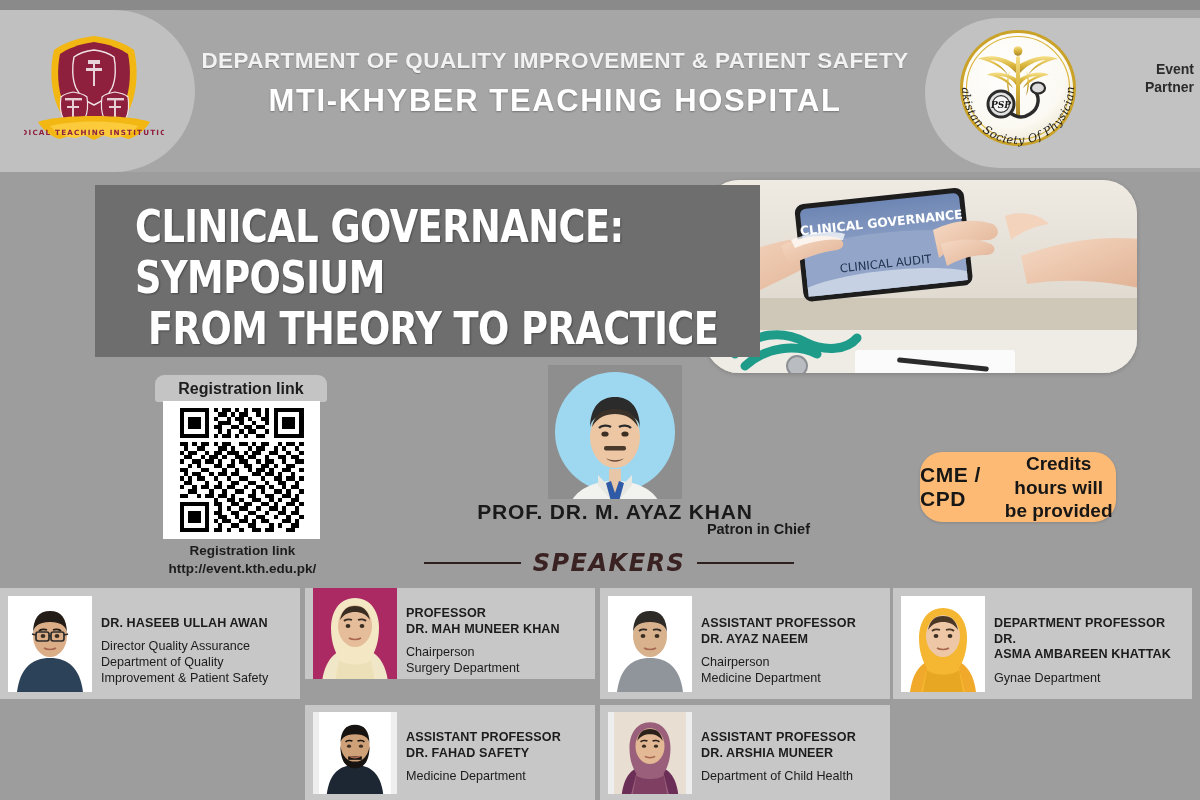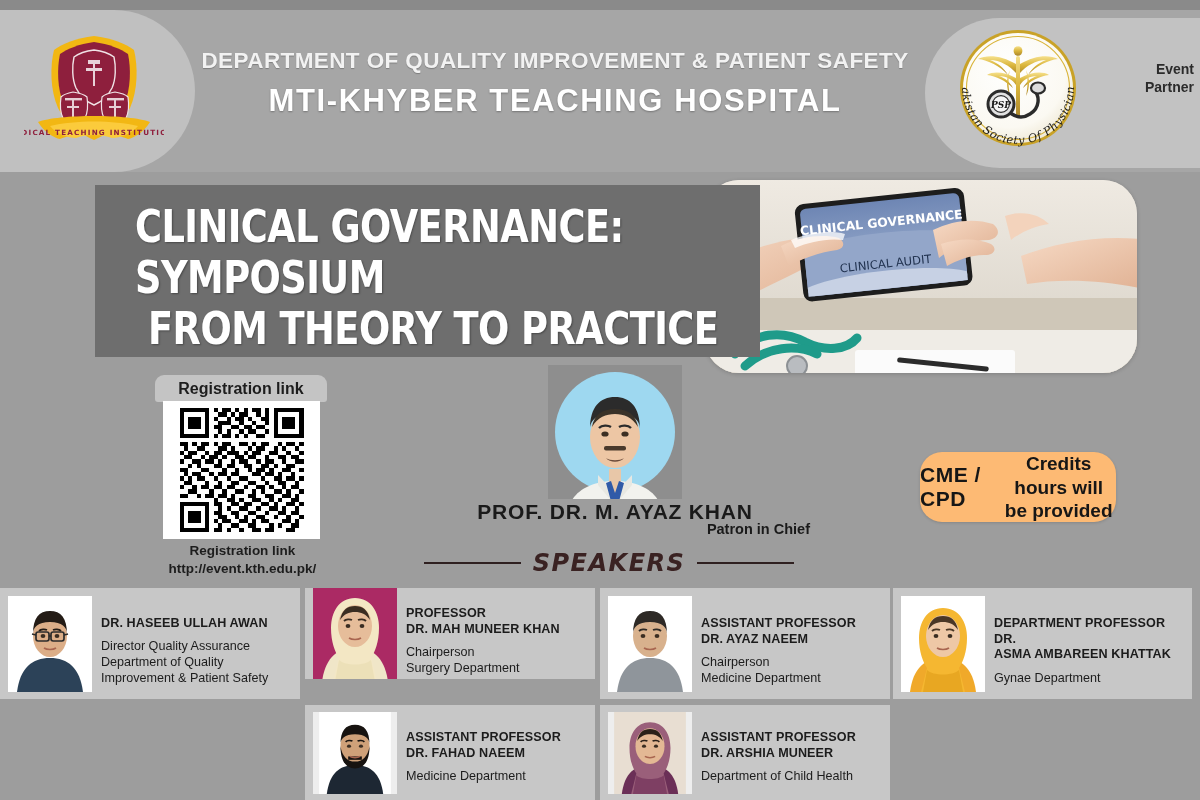--- a/index.html
+++ b/index.html
@@ -768,21 +768,21 @@
           <ellipse cx="35" cy="40" rx="2.4" ry="1.9" fill="#3a2d22"></ellipse>
           <ellipse cx="49" cy="40" rx="2.4" ry="1.9" fill="#3a2d22"></ellipse>
           <path d="M31 35 C33 33 37 33 39 34" stroke="#171310" stroke-width="1.8" fill="none"></path>
           <path d="M45 34 C47 33 51 33 53 35" stroke="#171310" stroke-width="1.8" fill="none"></path>
           <path d="M36 52 C39 54 45 54 48 52" stroke="#a8654f" stroke-width="1.6" fill="none"></path>
         </svg>
       </div>
     <div class="info">
       <div class="s-title">
           <div>ASSISTANT PROFESSOR</div>
-          <div>DR. FAHAD NAEEM</div>
+          <div>DR. FAHAD SAFETY</div>
         </div>
       <div class="s-sub">
           <div>Medicine Department</div>
         </div>
     </div>
   </div>
   <div class="speaker-card" id="card-5">
     <div class="photo" title="portrait of Assistant Professor Dr. Arshia Muneer">
         <svg viewBox="0 0 84 96" xmlns="http://www.w3.org/2000/svg">
           <rect width="84" height="96" fill="#e8ded2"></rect>

